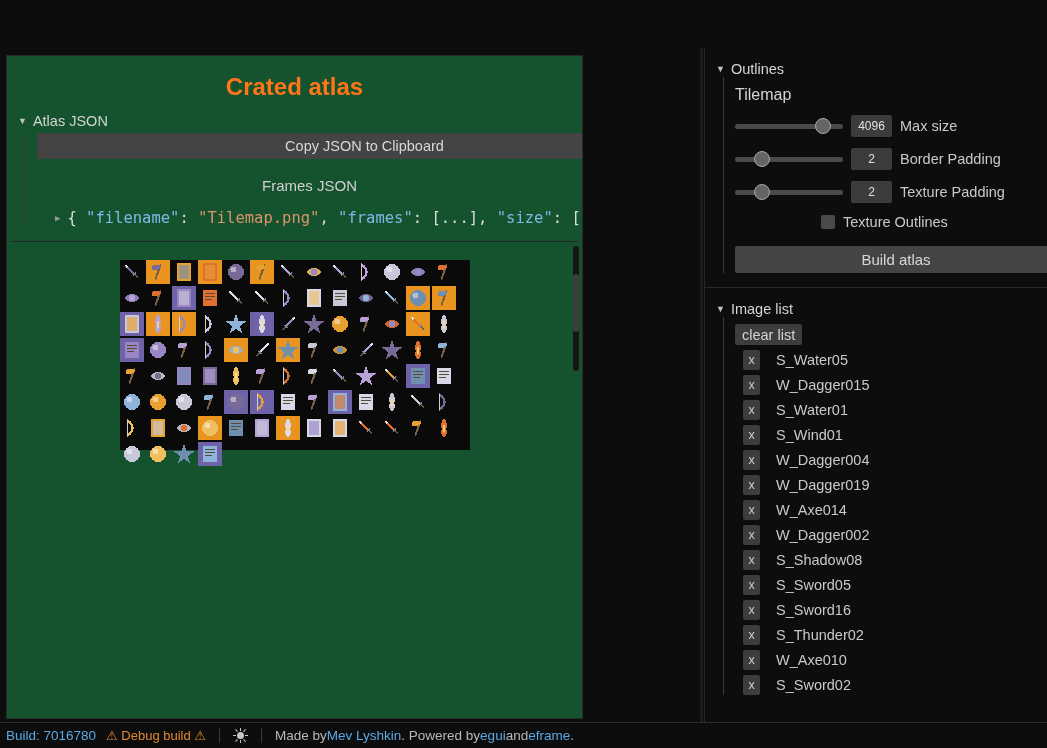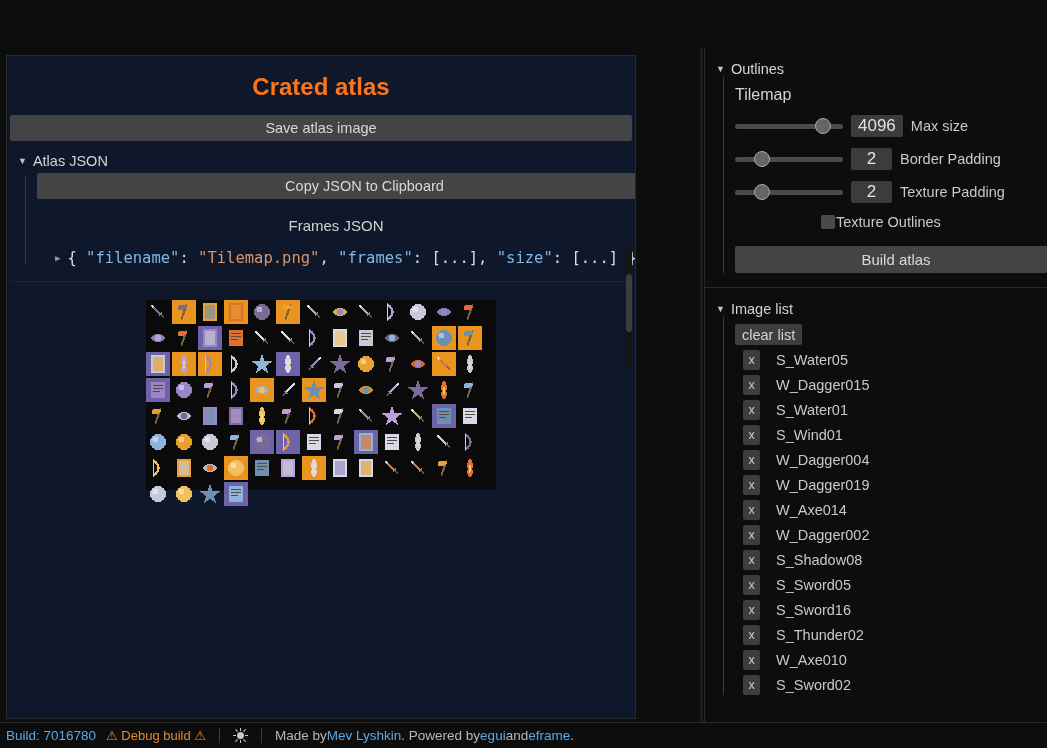--- a/index.html
+++ b/index.html
@@ -22,22 +22,22 @@
     letter-spacing: -0.2px;
   }
 
   
   #central {
     position: absolute; left: 0; top: 48px; width: 703px; height: 674px;
     background: #0d0d0d; padding: 7px 6px 0 6px;
   }
   #central-inner {
     position: relative;
-    width: 630px; height: 664px;
-    background: #0f172a;
+    width: 577px; height: 664px;
+    background: #14532d;
     border: 1px solid #2a2a2a;
     overflow: hidden;
   }
   #rightpanel {
     position: absolute; left: 704px; top: 48px; width: 343px; height: 674px;
     background: #0d0d0d;
     border-left: 1px solid #272727;
     overflow: hidden;
   }
   #panel-splitter {
@@ -138,26 +138,26 @@
   .slider-track {
     position: absolute; left: 0; top: 6px; width: 108px; height: 5px;
     background: #4a4a4a; border-radius: 3px;
   }
   .slider-knob {
     position: absolute; top: 0px; width: 16px; height: 16px; border-radius: 50%;
     background: #656565; border: 1px solid #a8a8a8;
   }
   .num-box {
     min-width: 41px; height: 22px; background: #3c3c3c; border-radius: 2px;
-    color: #e0e0e0; font-size: 17px; display: flex; align-items: center;
+    color: #e0e0e0; font-size: 12px; display: flex; align-items: center;
     justify-content: center; padding: 0 7px; cursor: pointer;
   }
   .slider-label { color: #c9c9c9; font-size: 14.5px; }
 
-  .check-row { display: flex; align-items: center; gap: 1px; margin: 11px 0 0 86px; cursor: pointer; }
+  .check-row { display: flex; align-items: center; gap: 8px; margin: 11px 0 0 86px; cursor: pointer; }
   .checkbox { width: 14px; height: 14px; background: #4a4a4a; border-radius: 2px; }
   .check-label { color: #c9c9c9; font-size: 14.5px; }
 
   .build-btn {
     margin-top: 16px; width: 322px; height: 27px;
     background: #444; border: none; border-radius: 2px; color: #d8d8d8;
     font-size: 15px; font-family: "Liberation Sans", sans-serif; cursor: pointer;
   }
 
   .rp-sep { height: 1px; background: #2a2a2a; margin: 14px 0 0 0; }
@@ -208,21 +208,20 @@
 <body>
 
 <div id="app">
 
 
   <div id="central">
     <div id="central-inner">
 
       <div class="atlas-title">Crated atlas</div>
 
-      <button class="wide-btn">Save atlas image</button>
 
       <div class="collapse-head">
         <span class="tri">▼</span>
         <span class="collapse-label">Atlas JSON</span>
       </div>
 
       <div class="indent-block">
         <div class="indent-line"></div>
 
         <button class="wide-btn" style="margin-top:4px;margin-left:0;width:655px;">Copy JSON to Clipboard</button>

